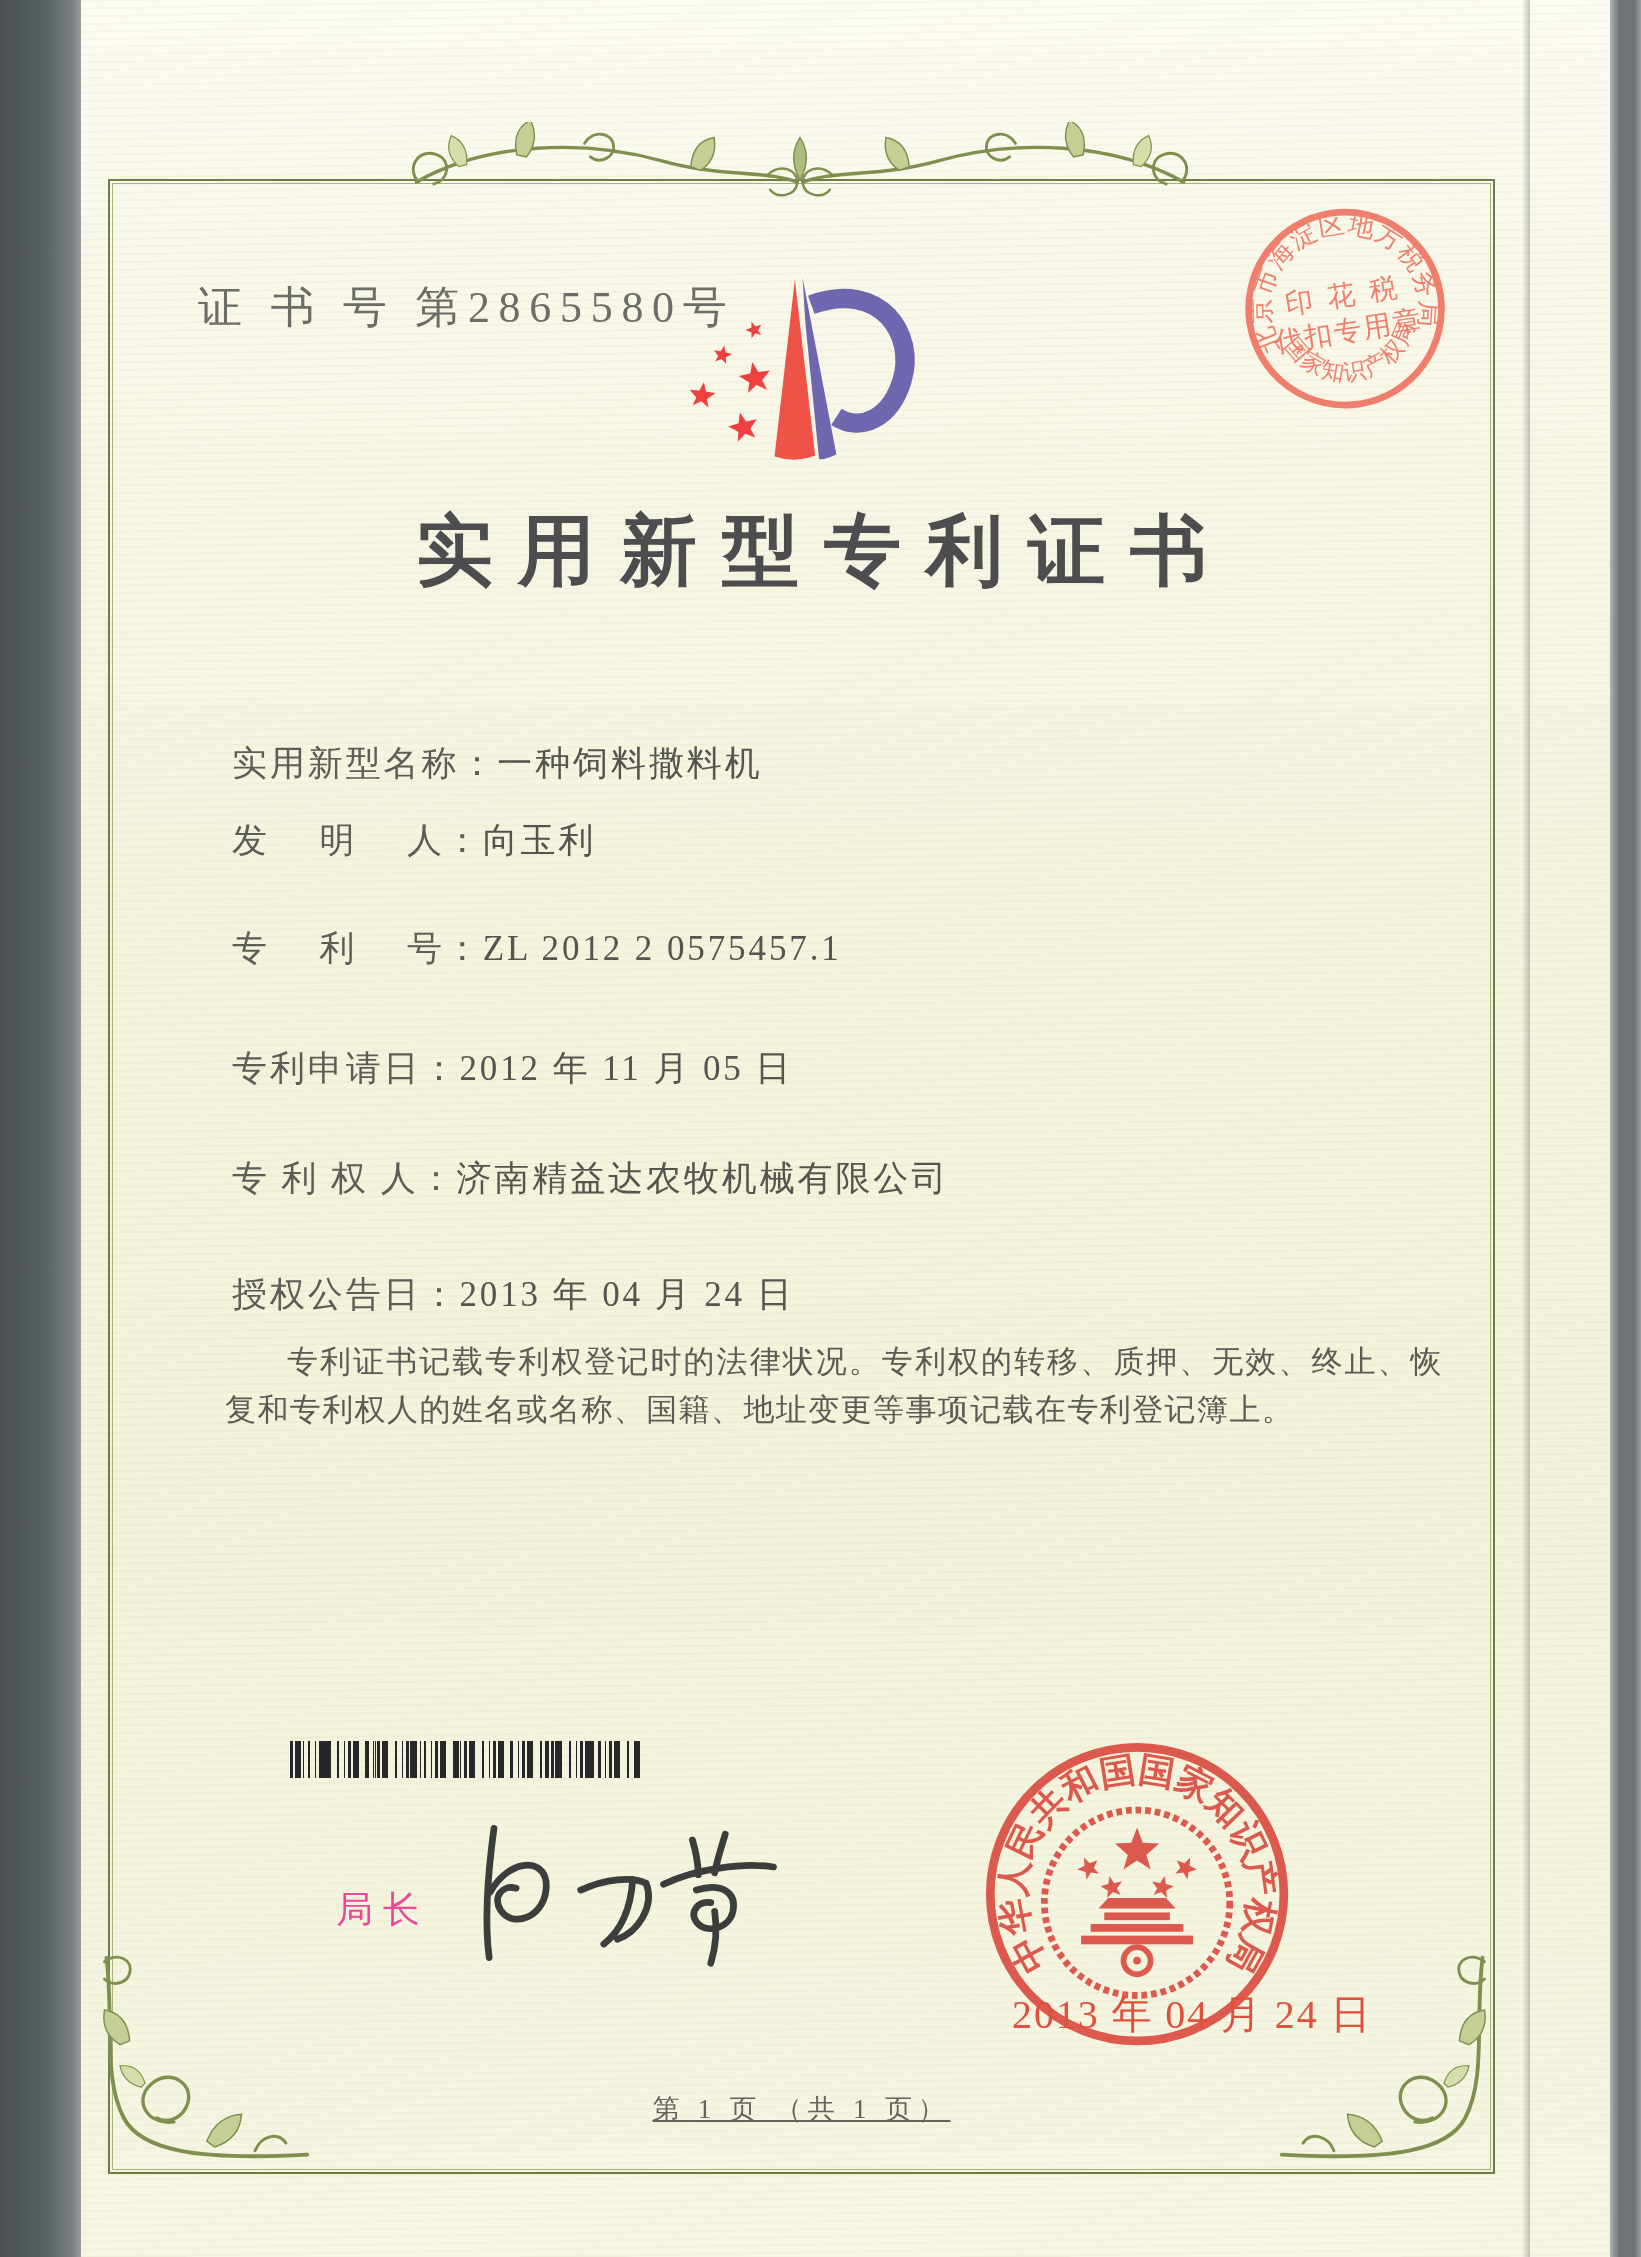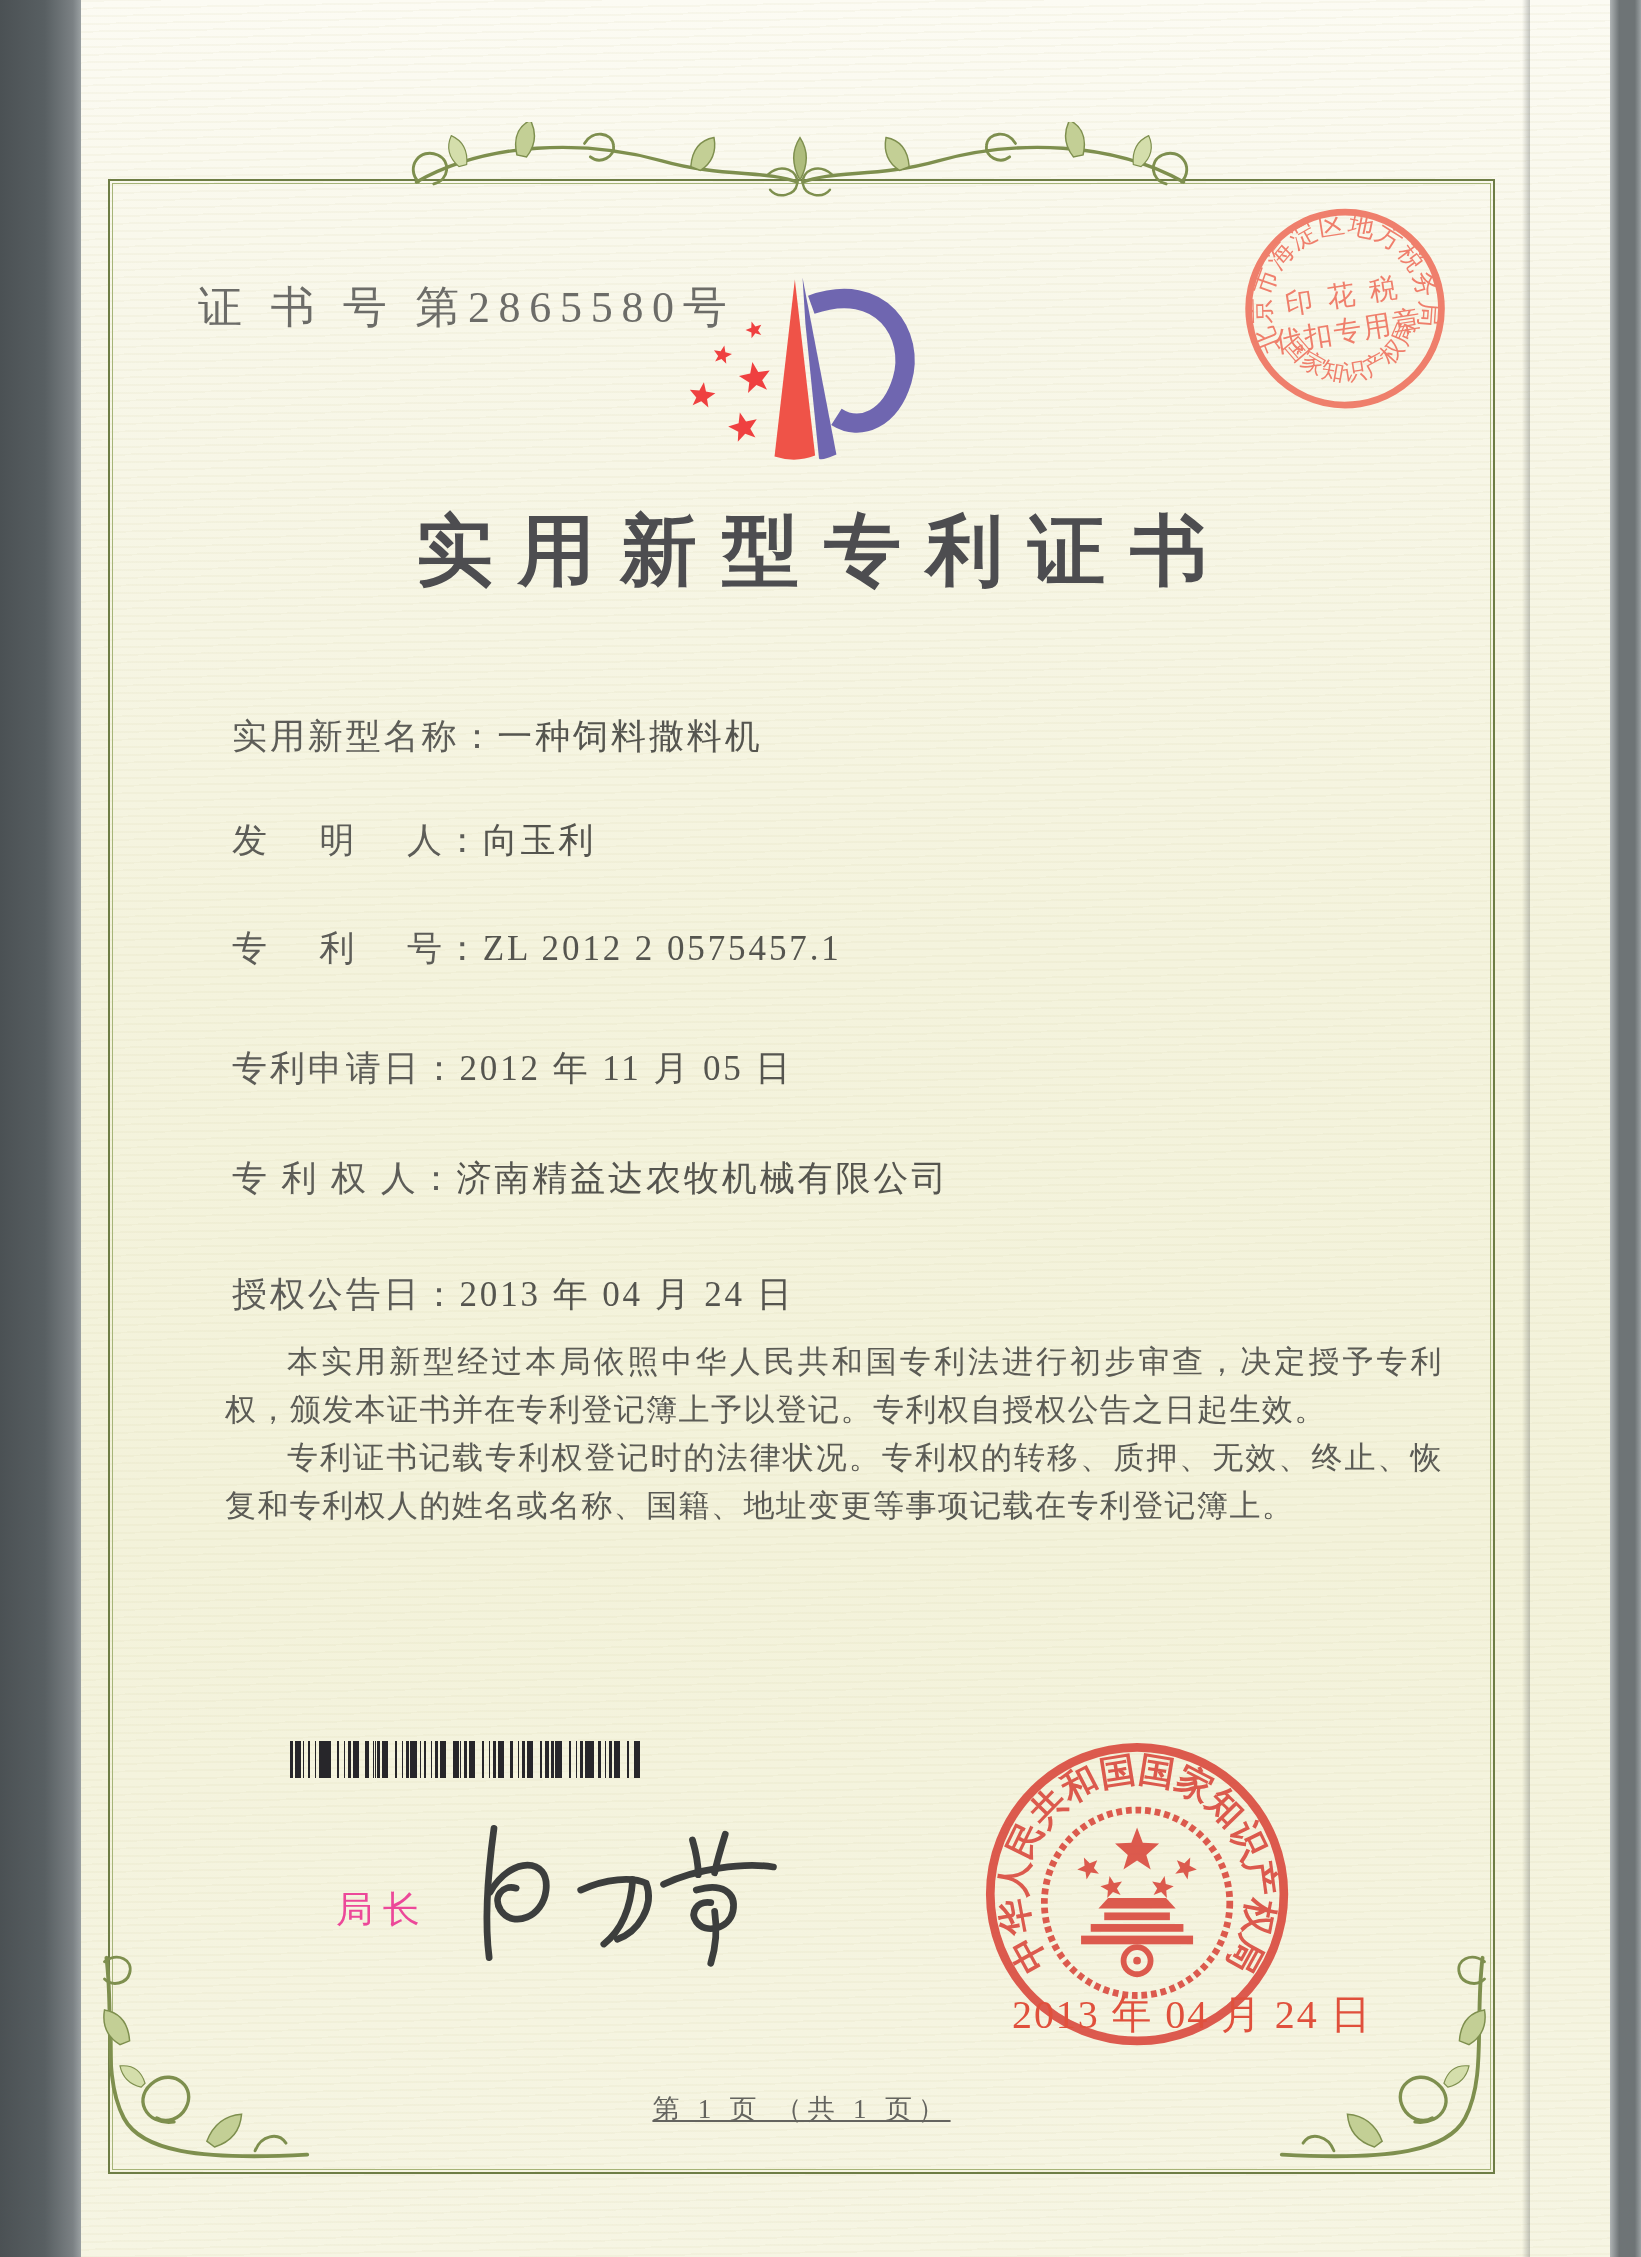--- a/index.html
+++ b/index.html
@@ -27,21 +27,21 @@
   
   .cert-no{position:absolute;left:198px;top:278px;font-size:44px;color:#6c6c68;
     letter-spacing:8.7px;}
   
   .title{position:absolute;left:108px;top:488px;width:1383px;margin:12px;text-align:center;
     font-size:77px;font-weight:bold;color:#4d4d50;letter-spacing:25px;text-indent:25px;}
   
   .field{position:absolute;left:232px;font-size:35px;color:#5d5d58;letter-spacing:2.9px;white-space:nowrap;}
   .field .flabel{color:#5d5d58;}
   .field .fvalue{color:#55554f;}
-  .f0{top:713px}.f1{top:817px}.f2{top:925px}.f3{top:1045px}.f4{top:1155px}.f5{top:1271px}
+  .f0{top:740px}.f1{top:817px}.f2{top:925px}.f3{top:1045px}.f4{top:1155px}.f5{top:1271px}
   
   .paras{position:absolute;left:225px;top:1338px;width:1218px;}
   .paras p{margin:0;font-size:31px;line-height:48px;color:#5b5b55;
     text-align:justify;text-indent:2em;letter-spacing:1.4px;}
   
   .barcode{position:absolute;left:290px;top:1741px;width:350px;height:37px;
     background:
       repeating-linear-gradient(90deg,#27262a 0 2.9px,transparent 2.9px 4.8px,#27262a 4.8px 10.6px,transparent 10.6px 12.6px,#27262a 12.6px 13.5px,transparent 13.5px 18.3px,#27262a 18.3px 20px,transparent 20px 25px,#27262a 25px 26px,transparent 26px 29px),
       repeating-linear-gradient(90deg,transparent 0 30px,#27262a 30px 34px,transparent 34px 40px,#27262a 40px 41px,transparent 41px 45px);}
   
@@ -151,21 +151,20 @@
     <span class="flabel">专利申请日：</span><span class="fvalue">2012 年 11 月 05 日</span>
   </div>
   <div class="field f4">
     <span class="flabel">专 利 权 人：</span><span class="fvalue">济南精益达农牧机械有限公司</span>
   </div>
   <div class="field f5">
     <span class="flabel">授权公告日：</span><span class="fvalue">2013 年 04 月 24 日</span>
   </div>
 
   <div class="paras">
-    <p>本实用新型经过本局依照中华人民共和国专利法进行初步审查，决定授予专利权，颁发本证书并在专利登记簿上予以登记。专利权自授权公告之日起生效。</p>
     <p>专利证书记载专利权登记时的法律状况。专利权的转移、质押、无效、终止、恢复和专利权人的姓名或名称、国籍、地址变更等事项记载在专利登记簿上。</p>
   </div>
 
   <div class="barcode"></div>
 
   <div class="director">局长</div>
   <svg class="signature" width="357" height="159" viewBox="0 0 370 165">
     <g fill="none" stroke="#3c3e3d" stroke-width="7" stroke-linecap="round">
       <path d="M 62,16 C 56,60 52,112 57,150"></path>
       <path d="M 58,82 C 80,44 120,46 116,80 C 113,108 82,120 69,101 C 60,87 71,74 85,78"></path>

